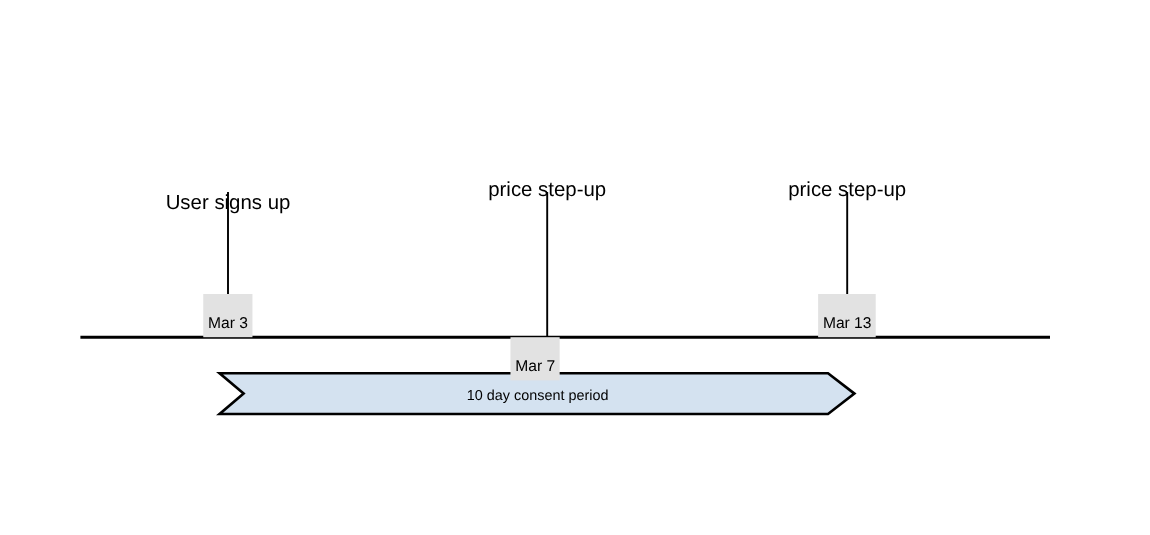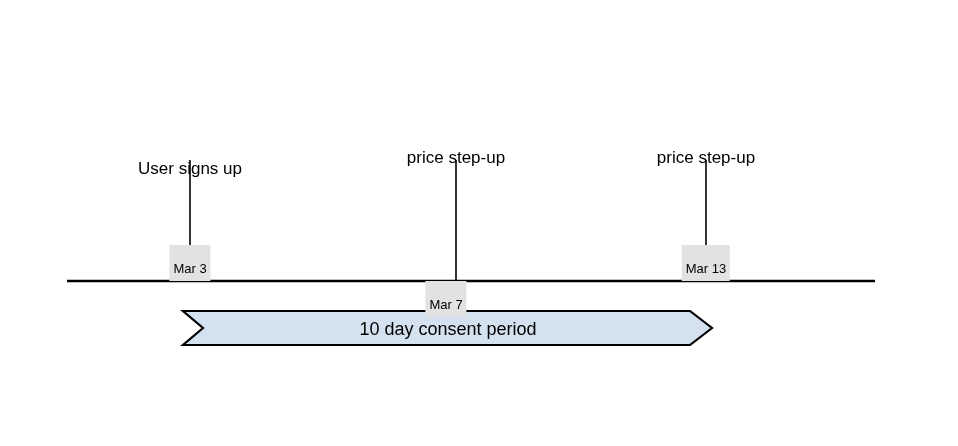--- a/index.html
+++ b/index.html
@@ -48,21 +48,21 @@
     line-height: 21px;
     background: #e2e2e2;
     padding: 13px 4px 2px 4px;
     white-space: nowrap;
     transform: translateX(-50%);
   }
   
   .banner-caption {
     position: absolute;
     color: #000000;
-    font-size: 18px;
+    font-size: 12px;
     line-height: 20px;
     white-space: nowrap;
     transform: translate(-50%, -50%);
     text-align: right;
   }
 </style>
 </head>
 <body>
 
 <div id="canvas">

